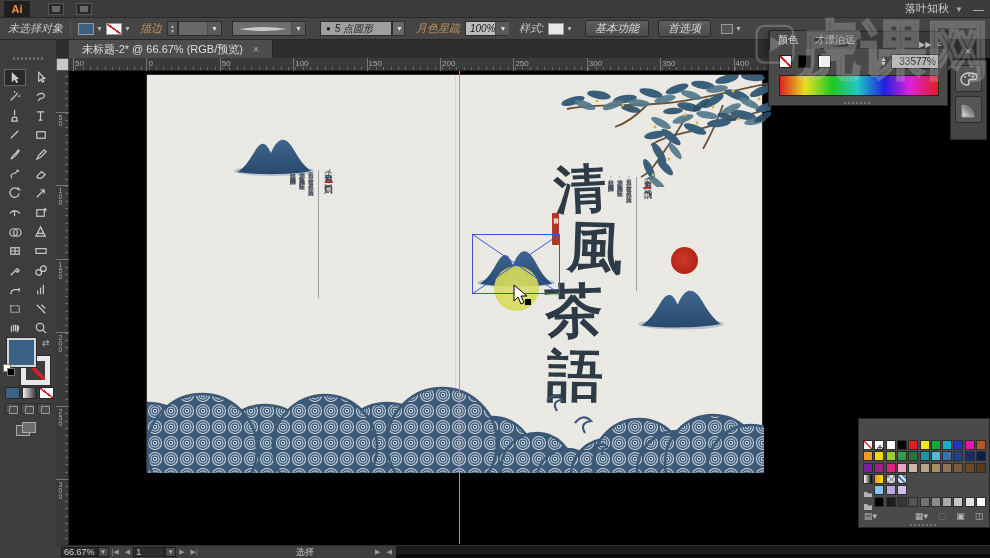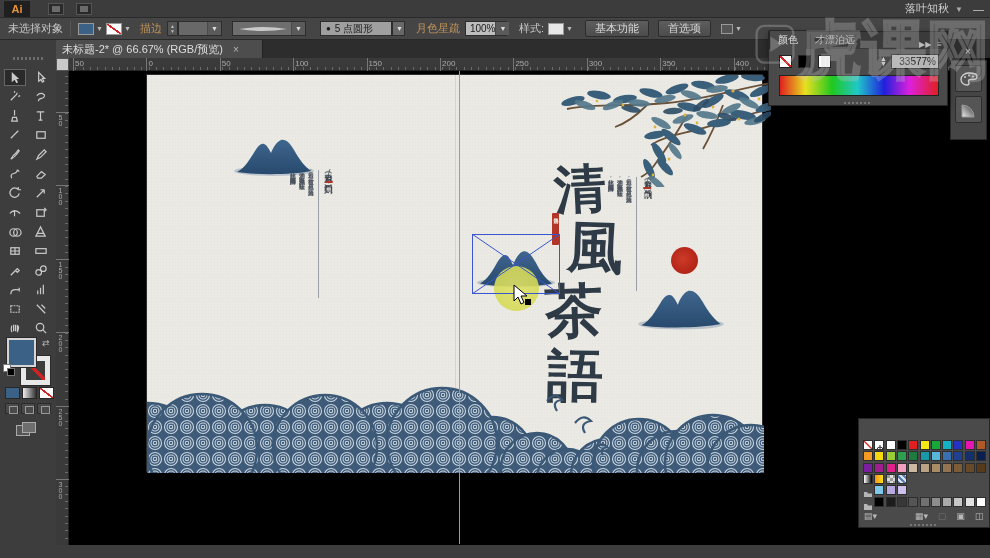--- a/index.html
+++ b/index.html
@@ -14,35 +14,35 @@
     font-size:11px; display:flex; align-items:center; justify-content:center; margin:0 6px 0 4px; }
   .menuitem { color:#d6d6d6; font-size:11px; padding:0 11px; line-height:18px; }
   .mb-icon { width:16px; height:12px; background:#2a2a2a; border:1px solid #555; margin-left:12px; position:relative; }
   .mb-icon:after{ content:""; position:absolute; left:3px; top:2px; right:3px; bottom:2px; background:#6a6a6a; }
   #menu-right { margin-left:auto; display:flex; align-items:center; color:#cfcfcf; font-size:11px; }
   #workspace { margin-right:10px; }
   #workspace .car { font-size:8px; color:#aaa; margin-left:6px; }
   #minbtn { margin-right:6px; color:#ccc; }
 
   #optionsbar { left:0; top:18px; width:990px; height:22px; background:#454545; border-bottom:1px solid #282828;
-    display:flex; align-items:center; color:#cccccc; font-size:11px; }
+    display:flex; align-items:center; color:#cccccc; font-size:11px;font-style:italic; }
   .ob-label { color:#c8c8c8; }
   .ob-link { color:#c1935a; }
   .sep { width:1px; height:16px; background:#2e2e2e; border-right:1px solid #575757; margin:0 7px; }
   .swatchbox { width:16px; height:12px; border:1px solid #999; }
   .dd-car { font-size:7px; color:#bbb; margin:0 3px 0 2px; }
   .combo { height:15px; background:#686868; border:1px solid #2d2d2d; display:flex; align-items:center; }
   .combo .car { margin-left:auto; font-size:7px; color:#ddd; padding:0 3px; border-left:1px solid #4a4a4a; height:100%; display:flex; align-items:center; background:#5a5a5a;}
   .btn { height:17px; background:linear-gradient(#5e5e5e,#4c4c4c); border:1px solid #2c2c2c; border-radius:2px;
     color:#d8d8d8; font-size:11px; display:flex; align-items:center; padding:0 9px; margin-left:9px; }
   .stepper { width:11px; height:15px; background:#555; border:1px solid #2d2d2d; display:flex; flex-direction:column; align-items:center; justify-content:center; color:#bbb; font-size:5px; line-height:5px; }
 
   #tabrow { left:0; top:40px; width:990px; height:18px; background:#2d2d2d; }
-  #doctab { position:absolute; left:39px; top:0; height:18px; background:#4d4d4d; border-right:1px solid #222;
-    display:flex; align-items:center; padding:0 23px; color:#dedede; font-size:11px; }
+  #doctab { position:absolute; left:69px; top:0; height:18px; background:#4d4d4d; border-right:1px solid #222;
+    display:flex; align-items:center; padding:0 13px; color:#dedede; font-size:11px; }
   #doctab .close { margin-left:10px; color:#b5b5b5; font-size:10px; }
 
   #toolpanel { left:0; top:40px; width:56px; height:518px; background:#3d3d3d; }
   #tooldots { position:absolute; left:13px; top:17px; width:30px; height:3px;
      background:repeating-linear-gradient(90deg,#6c6c6c 0 2px,transparent 2px 4px); }
   .toolrow { position:absolute; width:56px; height:19px; }
   .tool { position:absolute; top:1px; width:22px; height:17px; display:flex; align-items:center; justify-content:center; }
   .tool.c0 { left:4px; } .tool.c1 { left:30px; }
   .tool.active { background:#2a2a2a; border:1px solid #666; }
   .tool svg { width:14px; height:14px; }
@@ -913,14 +913,35 @@
         <rect x="6" y="10" width="48" height="48" rx="10" fill="none" stroke="rgba(200,200,200,.30)" stroke-width="3"></rect>
         <path d="M24,24 L40,34 L24,44 Z" fill="rgba(200,200,200,.30)"></path>
       </svg>
       <span class="wmch">虎</span>
       <span class="wmch">课</span>
       <span class="wmch">网</span>
     </div>
     <div id="wmx">×</div>
   </div>
 
+  <div id="statusbar" class="abs">
+    <div class="sb" style="left:5px;">
+      <span class="sbbox">66.67%</span>
+      <span class="sbcar">▼</span>
+      <span class="sbnav">|◀</span>
+      <span class="sbnav">◀</span>
+      <span class="sbbox" style="width:32px;">1</span>
+      <span class="sbcar">▼</span>
+      <span class="sbnav">▶</span>
+      <span class="sbnav">▶|</span>
+    </div>
+    <div class="sb" style="left:240px;">
+        <span>选择</span>
+      </div>
+    <div class="sb" style="left:316px;">
+        <span class="sbnav">▶</span>
+        <span class="sbnav">◀</span>
+      </div>
+    <div id="sbtrack"></div>
+    <div id="sbblack"></div>
+  </div>
 
 </div>
 
 </body></html>

